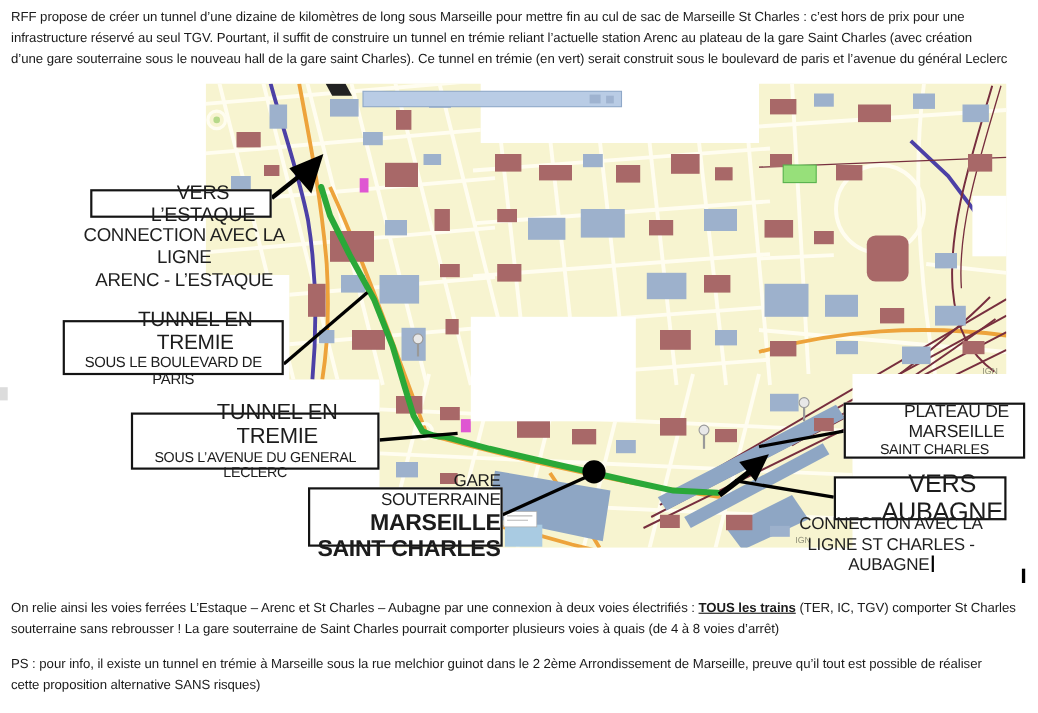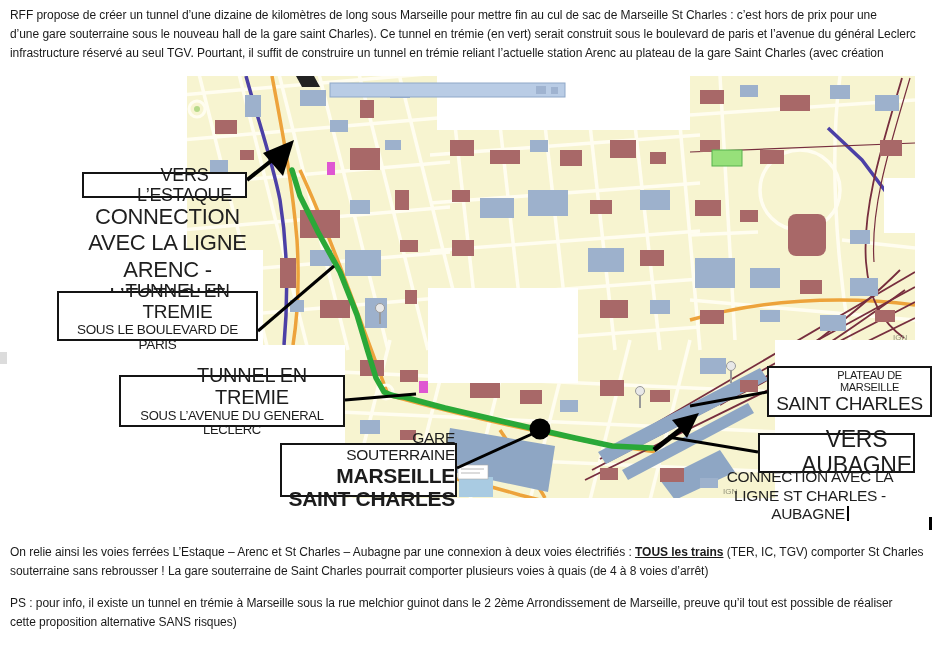--- a/index.html
+++ b/index.html
@@ -19,22 +19,22 @@
              vertical-align:-2px;margin-left:2px;}
   b u{text-decoration:underline;margin-top:29px;}
 </style>
 </head>
 <body>
 
 <div id="page">
 
   <div class="bodytext" style="top:6px;width:930px;">
     <div class="tline">RFF propose de créer un tunnel d’une dizaine de kilomètres de long sous Marseille pour mettre fin au cul de sac de Marseille St Charles : c’est hors de prix pour une</div>
+    <div class="tline">infrastructure réservé au seul TGV.  Pourtant, il suffit de construire un tunnel en trémie reliant l’actuelle station Arenc au plateau de la gare Saint Charles (avec création</div>
     <div class="tline">d’une gare souterraine sous le nouveau hall de la gare saint Charles). Ce tunnel en trémie (en vert) serait construit sous le boulevard de paris et l’avenue du général Leclerc</div>
-    <div class="tline">infrastructure réservé au seul TGV.  Pourtant, il suffit de construire un tunnel en trémie reliant l’actuelle station Arenc au plateau de la gare Saint Charles (avec création</div>
   </div>
 
   <svg id="map-svg" width="944" height="648" viewBox="0 0 944 648">
     <defs>
       <clipPath id="mapclip">
         <rect x="187" y="76" width="250" height="174"></rect>
         <rect x="263" y="250" width="174" height="95"></rect>
         <rect x="345" y="345" width="430" height="153"></rect>
         <rect x="437" y="130" width="253" height="120"></rect>
         <rect x="437" y="250" width="253" height="95"></rect>
@@ -265,43 +265,43 @@
     </g>
 
     <rect x="0" y="352" width="7" height="12" fill="#dcdcdc"></rect>
     <rect x="929" y="517" width="3" height="13" fill="#000000"></rect>
   </svg>
 
   <div class="maplabel" style="left:82px;top:172px;width:161px;height:22px;font-size:18px;">
     <span class="l1">VERS L’ESTAQUE</span>
   </div>
 
-  <div class="freelabel" style="left:25px;top:204px;width:245px;font-size:22px;">
+  <div class="freelabel" style="left:25px;top:204px;width:245px;font-size:17px;">
     <div class="l1">CONNECTION AVEC LA LIGNE</div>
     <div class="l1">ARENC  - L’ESTAQUE</div>
   </div>
 
   <div class="maplabel" style="left:57px;top:291px;width:197px;height:46px;">
     <div class="l1" style="font-size:19px;">TUNNEL EN TREMIE</div>
     <div class="l2" style="font-size:13.5px;">SOUS LE BOULEVARD DE PARIS</div>
   </div>
 
   <div class="maplabel" style="left:119px;top:375px;width:222px;height:48px;">
     <div class="l1" style="font-size:20px;">TUNNEL EN TREMIE</div>
     <div class="l2" style="font-size:13px;">SOUS L’AVENUE DU GENERAL LECLERC</div>
   </div>
 
   <div class="maplabel" style="left:280px;top:443px;width:173px;height:50px;text-align:right;">
     <div class="l1" style="font-size:15.5px;">GARE SOUTERRAINE</div>
     <div class="l2" style="font-size:21px;font-weight:bold;">MARSEILLE SAINT CHARLES</div>
   </div>
 
   <div class="maplabel" style="left:767px;top:366px;width:161px;height:47px;">
-    <div class="l1" style="font-size:11px;">PLATEAU DE MARSEILLE</div>
-    <div class="l2" style="font-size:19px;">SAINT CHARLES</div>
+    <div class="l1" style="font-size:16px;">PLATEAU DE MARSEILLE</div>
+    <div class="l2" style="font-size:13px;">SAINT CHARLES</div>
   </div>
 
   <div class="maplabel" style="left:758px;top:433px;width:153px;height:36px;font-size:23px;">
     <span class="l1">VERS AUBAGNE</span>
   </div>
 
   <div class="freelabel" style="left:660px;top:468px;width:260px;font-size:15.5px;">
     <div class="l1">CONNECTION AVEC LA</div>
     <div class="l1">
       <span>LIGNE ST CHARLES - AUBAGNE</span><span class="cursorbar"></span>

